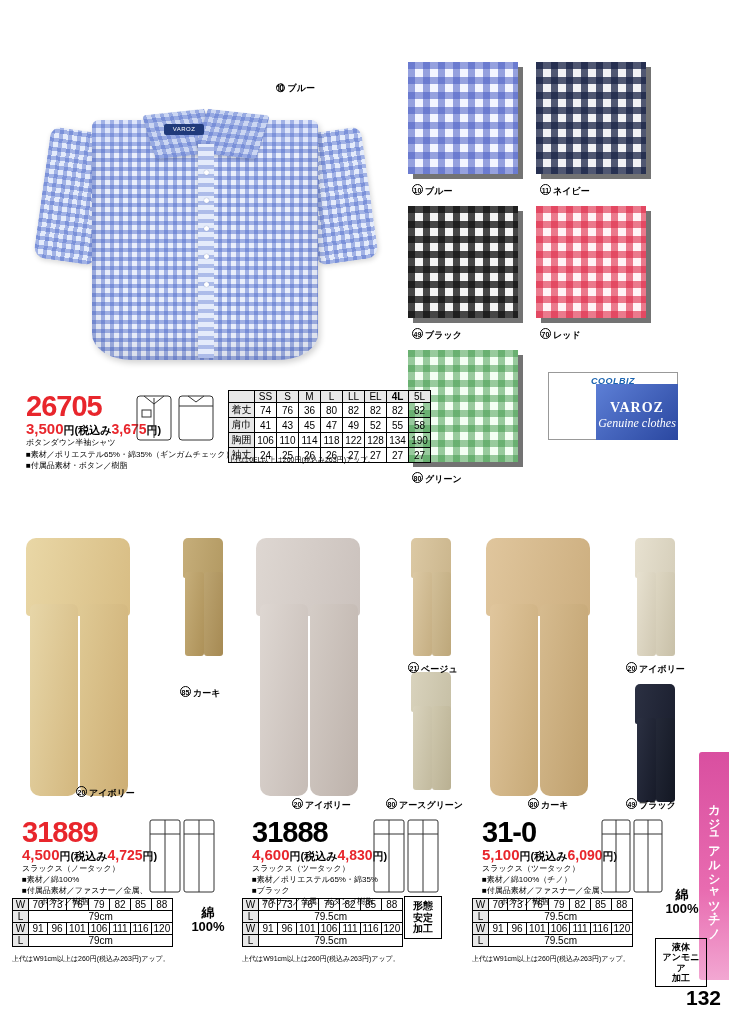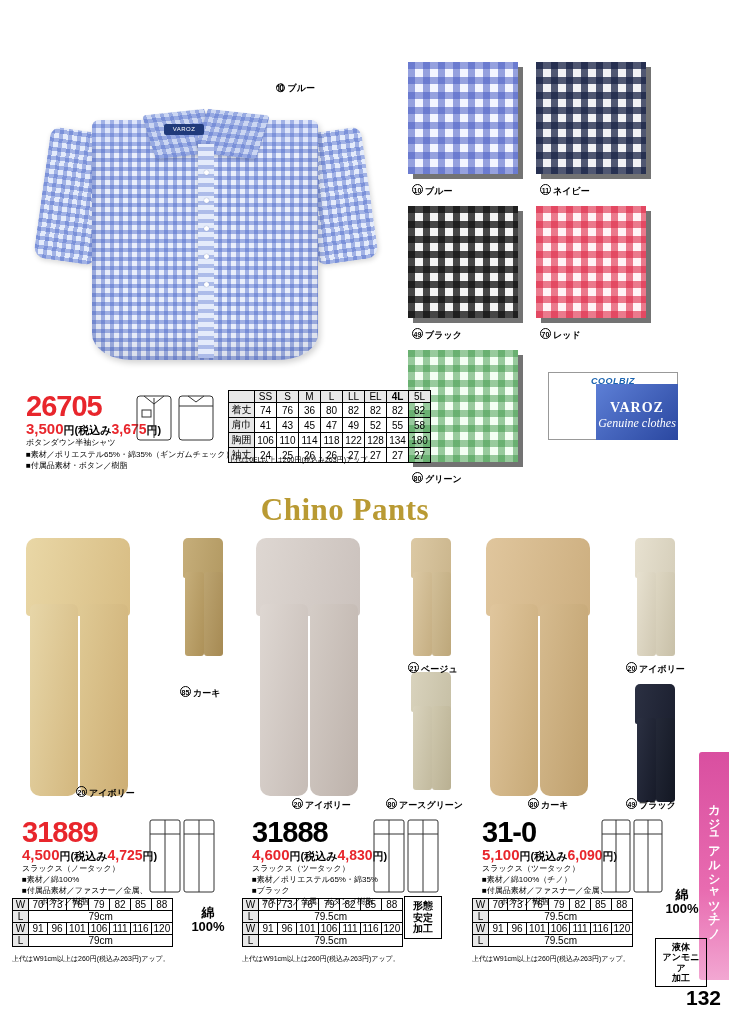--- a/index.html
+++ b/index.html
@@ -318,38 +318,37 @@
     </tr>
     <tr>
       <td class="h">胸囲</td>
       <td>106</td>
       <td>110</td>
       <td>114</td>
       <td>118</td>
       <td>122</td>
       <td>128</td>
       <td>134</td>
-      <td>180</td>
+      <td>190</td>
     </tr>
     <tr>
       <td class="h">袖丈</td>
       <td>24</td>
       <td>25</td>
       <td>26</td>
       <td>26</td>
       <td>27</td>
       <td>27</td>
       <td>27</td>
       <td>27</td>
     </tr>
   </tbody>
     </table>
   <div class="note" style="position:absolute; left:228px; top:455px;">上代は0EL以上は260円(税込み263円)アップ。</div>
 
-  <div class="title-chino">Chino Pants</div>
 
   <div class="pants" style="left:18px; top:538px; height:258px;">
     <div class="pant-top" style="background:linear-gradient(100deg,#e9d7a6,#d8bd84);"></div>
     <div class="pant-leg" style="left:12px; height:192px; background:linear-gradient(100deg,#e7d6a8,#d3b77e);"></div>
     <div class="pant-leg" style="left:62px; height:192px; background:linear-gradient(100deg,#dfc994,#cdae74);"></div>
   </div>
   <div class="mini-pants" style="left:180px; top:538px;">
     <div class="mini-top" style="background:linear-gradient(100deg,#c6ae7a,#b39a63);"></div>
     <div class="mini-leg" style="left:5px; background:linear-gradient(100deg,#c6ae7a,#ad9158);"></div>
     <div class="mini-leg" style="left:24px; background:linear-gradient(100deg,#bca471,#a68a53);"></div>

